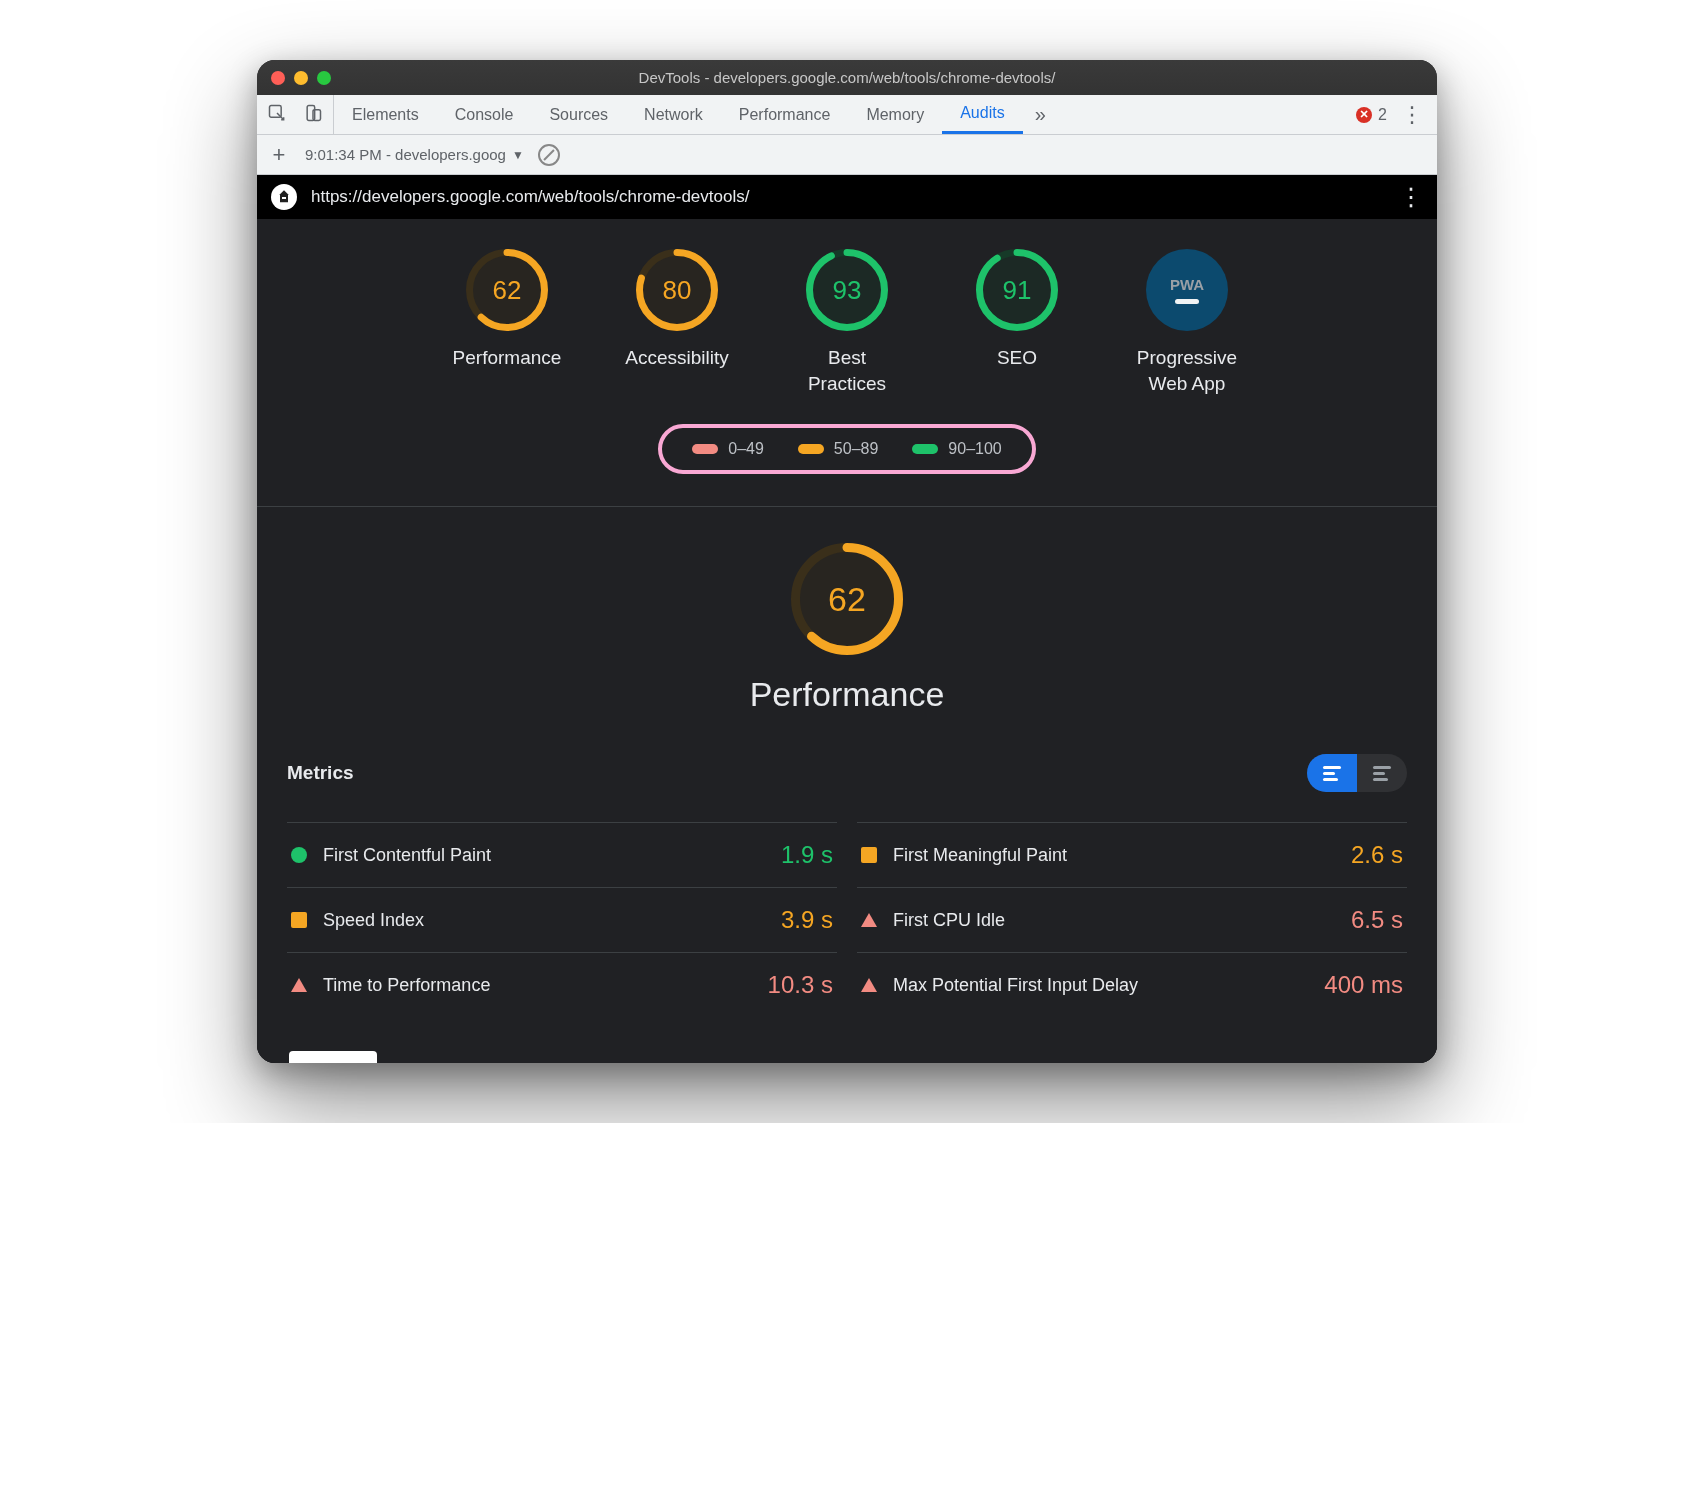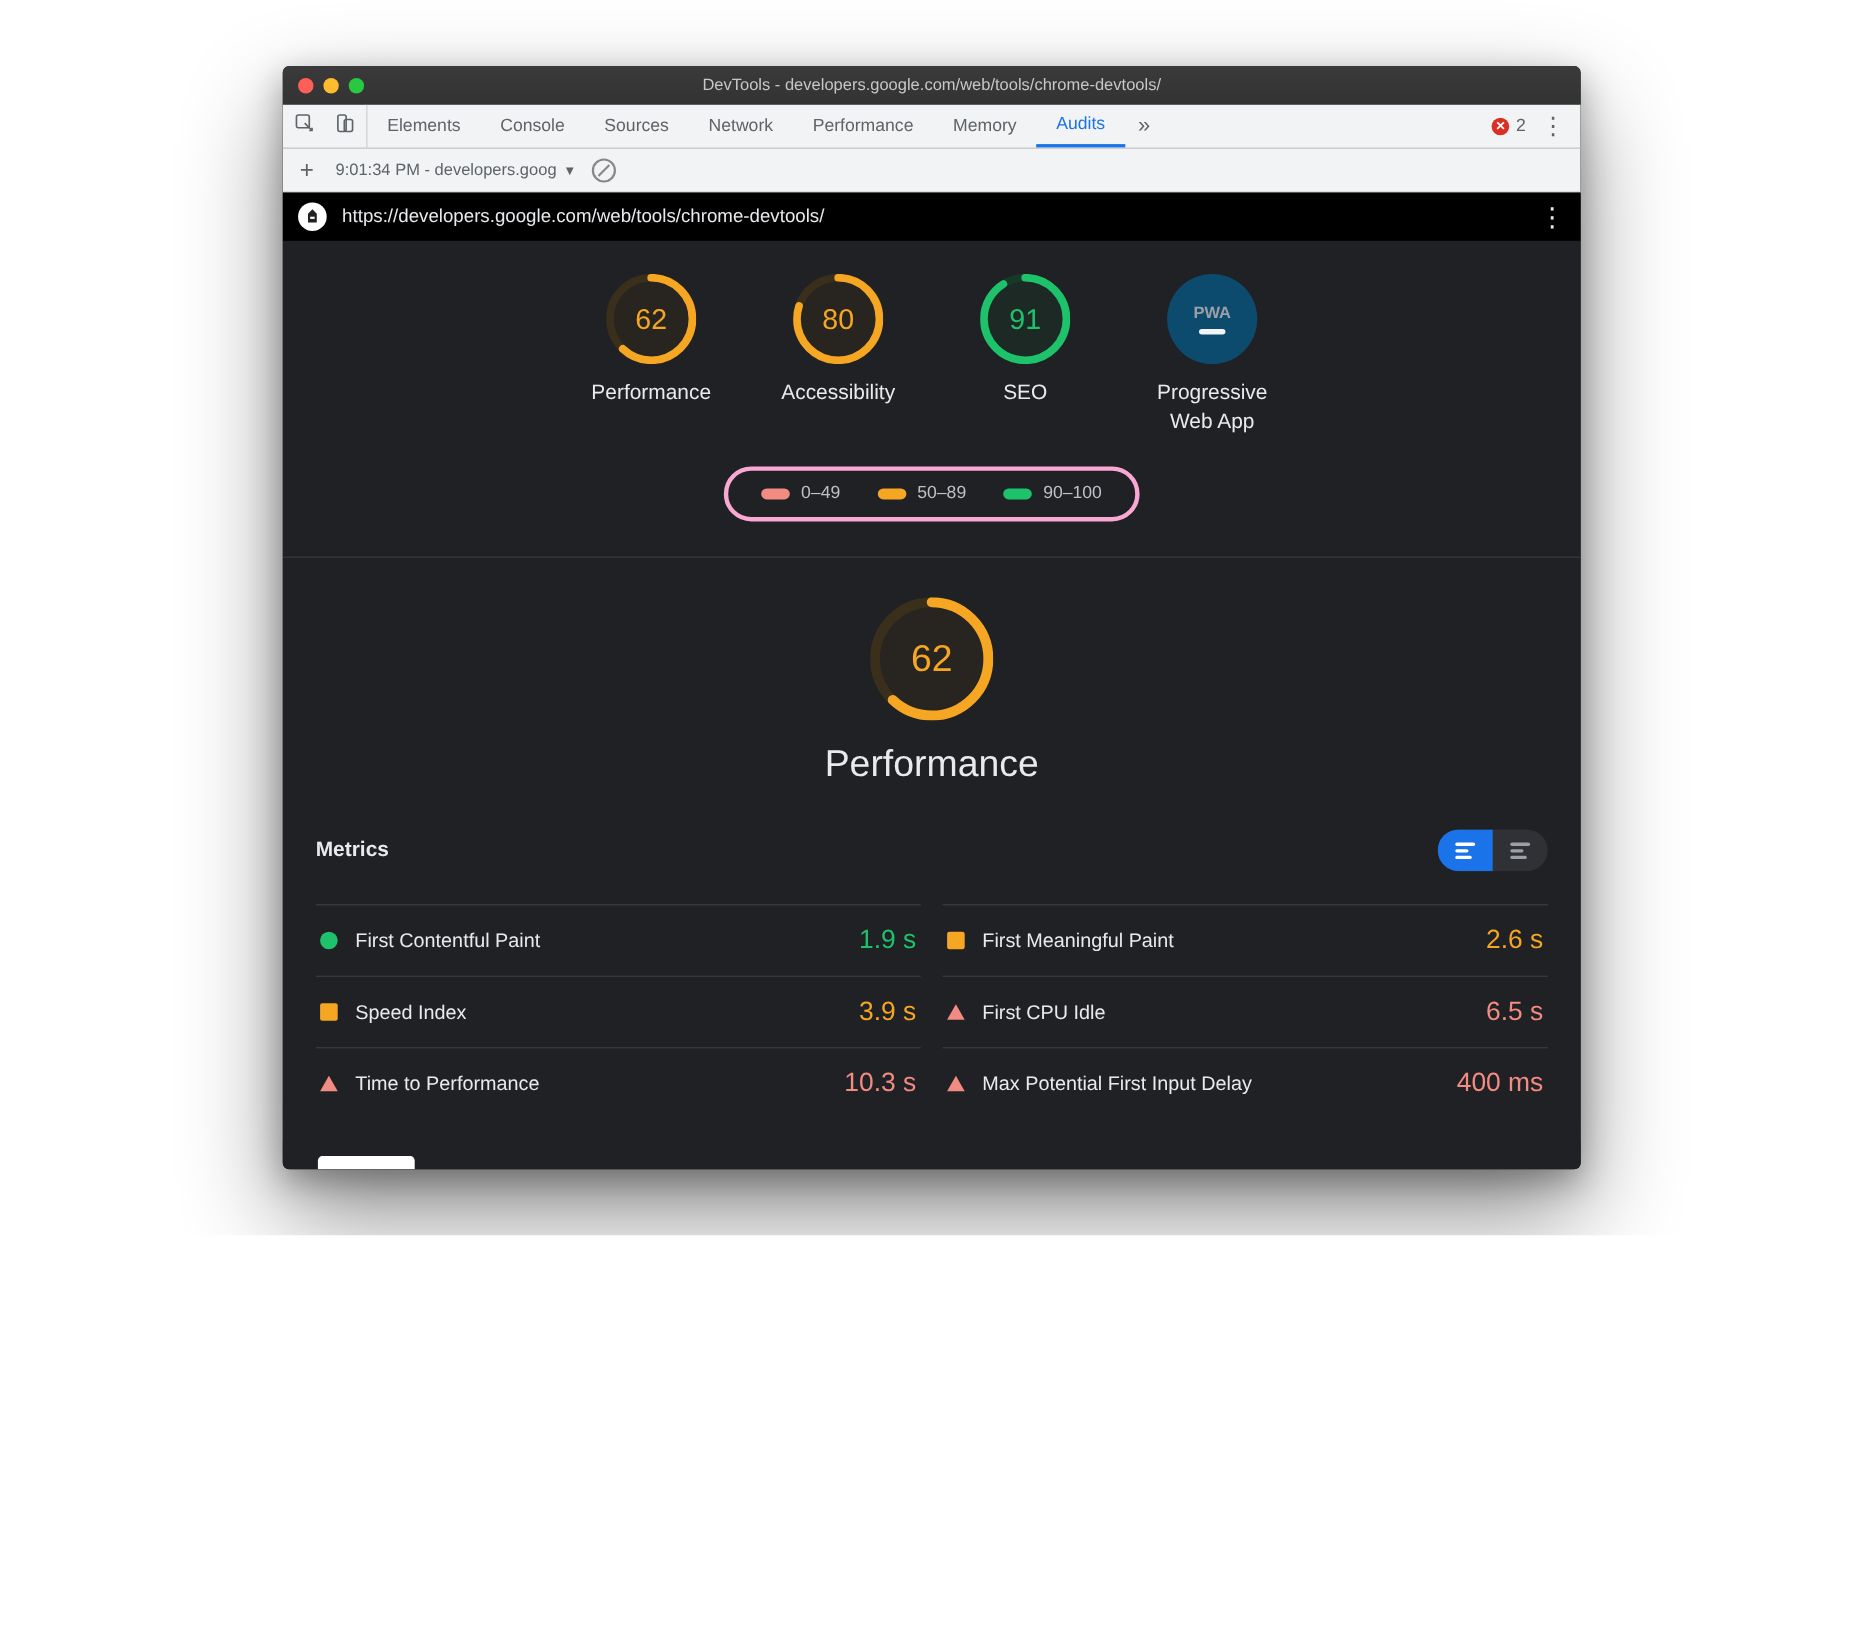--- a/index.html
+++ b/index.html
@@ -1,20 +1,20 @@
 <!DOCTYPE html>
 <html><head>
 <meta charset="utf-8">
 <style>
   * { box-sizing: border-box; margin: 0; padding: 0; font-family: -apple-system, "Helvetica Neue", Arial, sans-serif; }
   body { background: #fff; padding: 60px; }
   .window {
     width: 1180px;
     background: #202124;
-    border-radius: 6px;
+    border-radius: 18px;
     overflow: hidden;
     box-shadow: 0 40px 90px rgba(0,0,0,0.45), 0 10px 30px rgba(0,0,0,0.3);
     margin: 0 auto;
   }
   .titlebar {
     background: linear-gradient(#3a3a3a,#333);
     height: 35px;
     display:flex; align-items:center;
     padding:0 14px;
     position:relative;
@@ -168,20 +168,27 @@
         <div class="gauge">
           <div class="ring"><svg width="82" height="82">
     <circle cx="41" cy="41" r="37.5" stroke="#3a2f1a" stroke-width="7" fill="#3a2f1a" fill-opacity="0.35"></circle>
     <circle cx="41" cy="41" r="37.5" stroke="#f5a623" stroke-width="7" fill="none" stroke-dasharray="235.61944901923448" stroke-dashoffset="47.123889803846886" stroke-linecap="round"></circle>
   </svg><div class="ring-text" style="color:#f5a623">80</div></div>
     <div class="gauge-label">Accessibility</div>
         </div>
         <div class="gauge">
           <div class="ring"><svg width="82" height="82">
     <circle cx="41" cy="41" r="37.5" stroke="#163a28" stroke-width="7" fill="#163a28" fill-opacity="0.35"></circle>
+    <circle cx="41" cy="41" r="37.5" stroke="#1ec26a" stroke-width="7" fill="none" stroke-dasharray="235.61944901923448" stroke-dashoffset="16.4933614313464" stroke-linecap="round"></circle>
+  </svg><div class="ring-text" style="color:#1ec26a">93</div></div>
+    <div class="gauge-label">Best<br>Practices</div>
+        </div>
+        <div class="gauge">
+          <div class="ring"><svg width="82" height="82">
+    <circle cx="41" cy="41" r="37.5" stroke="#163a28" stroke-width="7" fill="#163a28" fill-opacity="0.35"></circle>
     <circle cx="41" cy="41" r="37.5" stroke="#1ec26a" stroke-width="7" fill="none" stroke-dasharray="235.61944901923448" stroke-dashoffset="21.205750411731096" stroke-linecap="round"></circle>
   </svg><div class="ring-text" style="color:#1ec26a">91</div></div>
     <div class="gauge-label">SEO</div>
         </div>
         <div class="gauge">
           <div class="pwa-ring">
             <div class="pwa-text">PWA</div>
             <div class="pwa-bar"></div>
           </div>
   <div class="gauge-label">Progressive <br>Web App</div>

